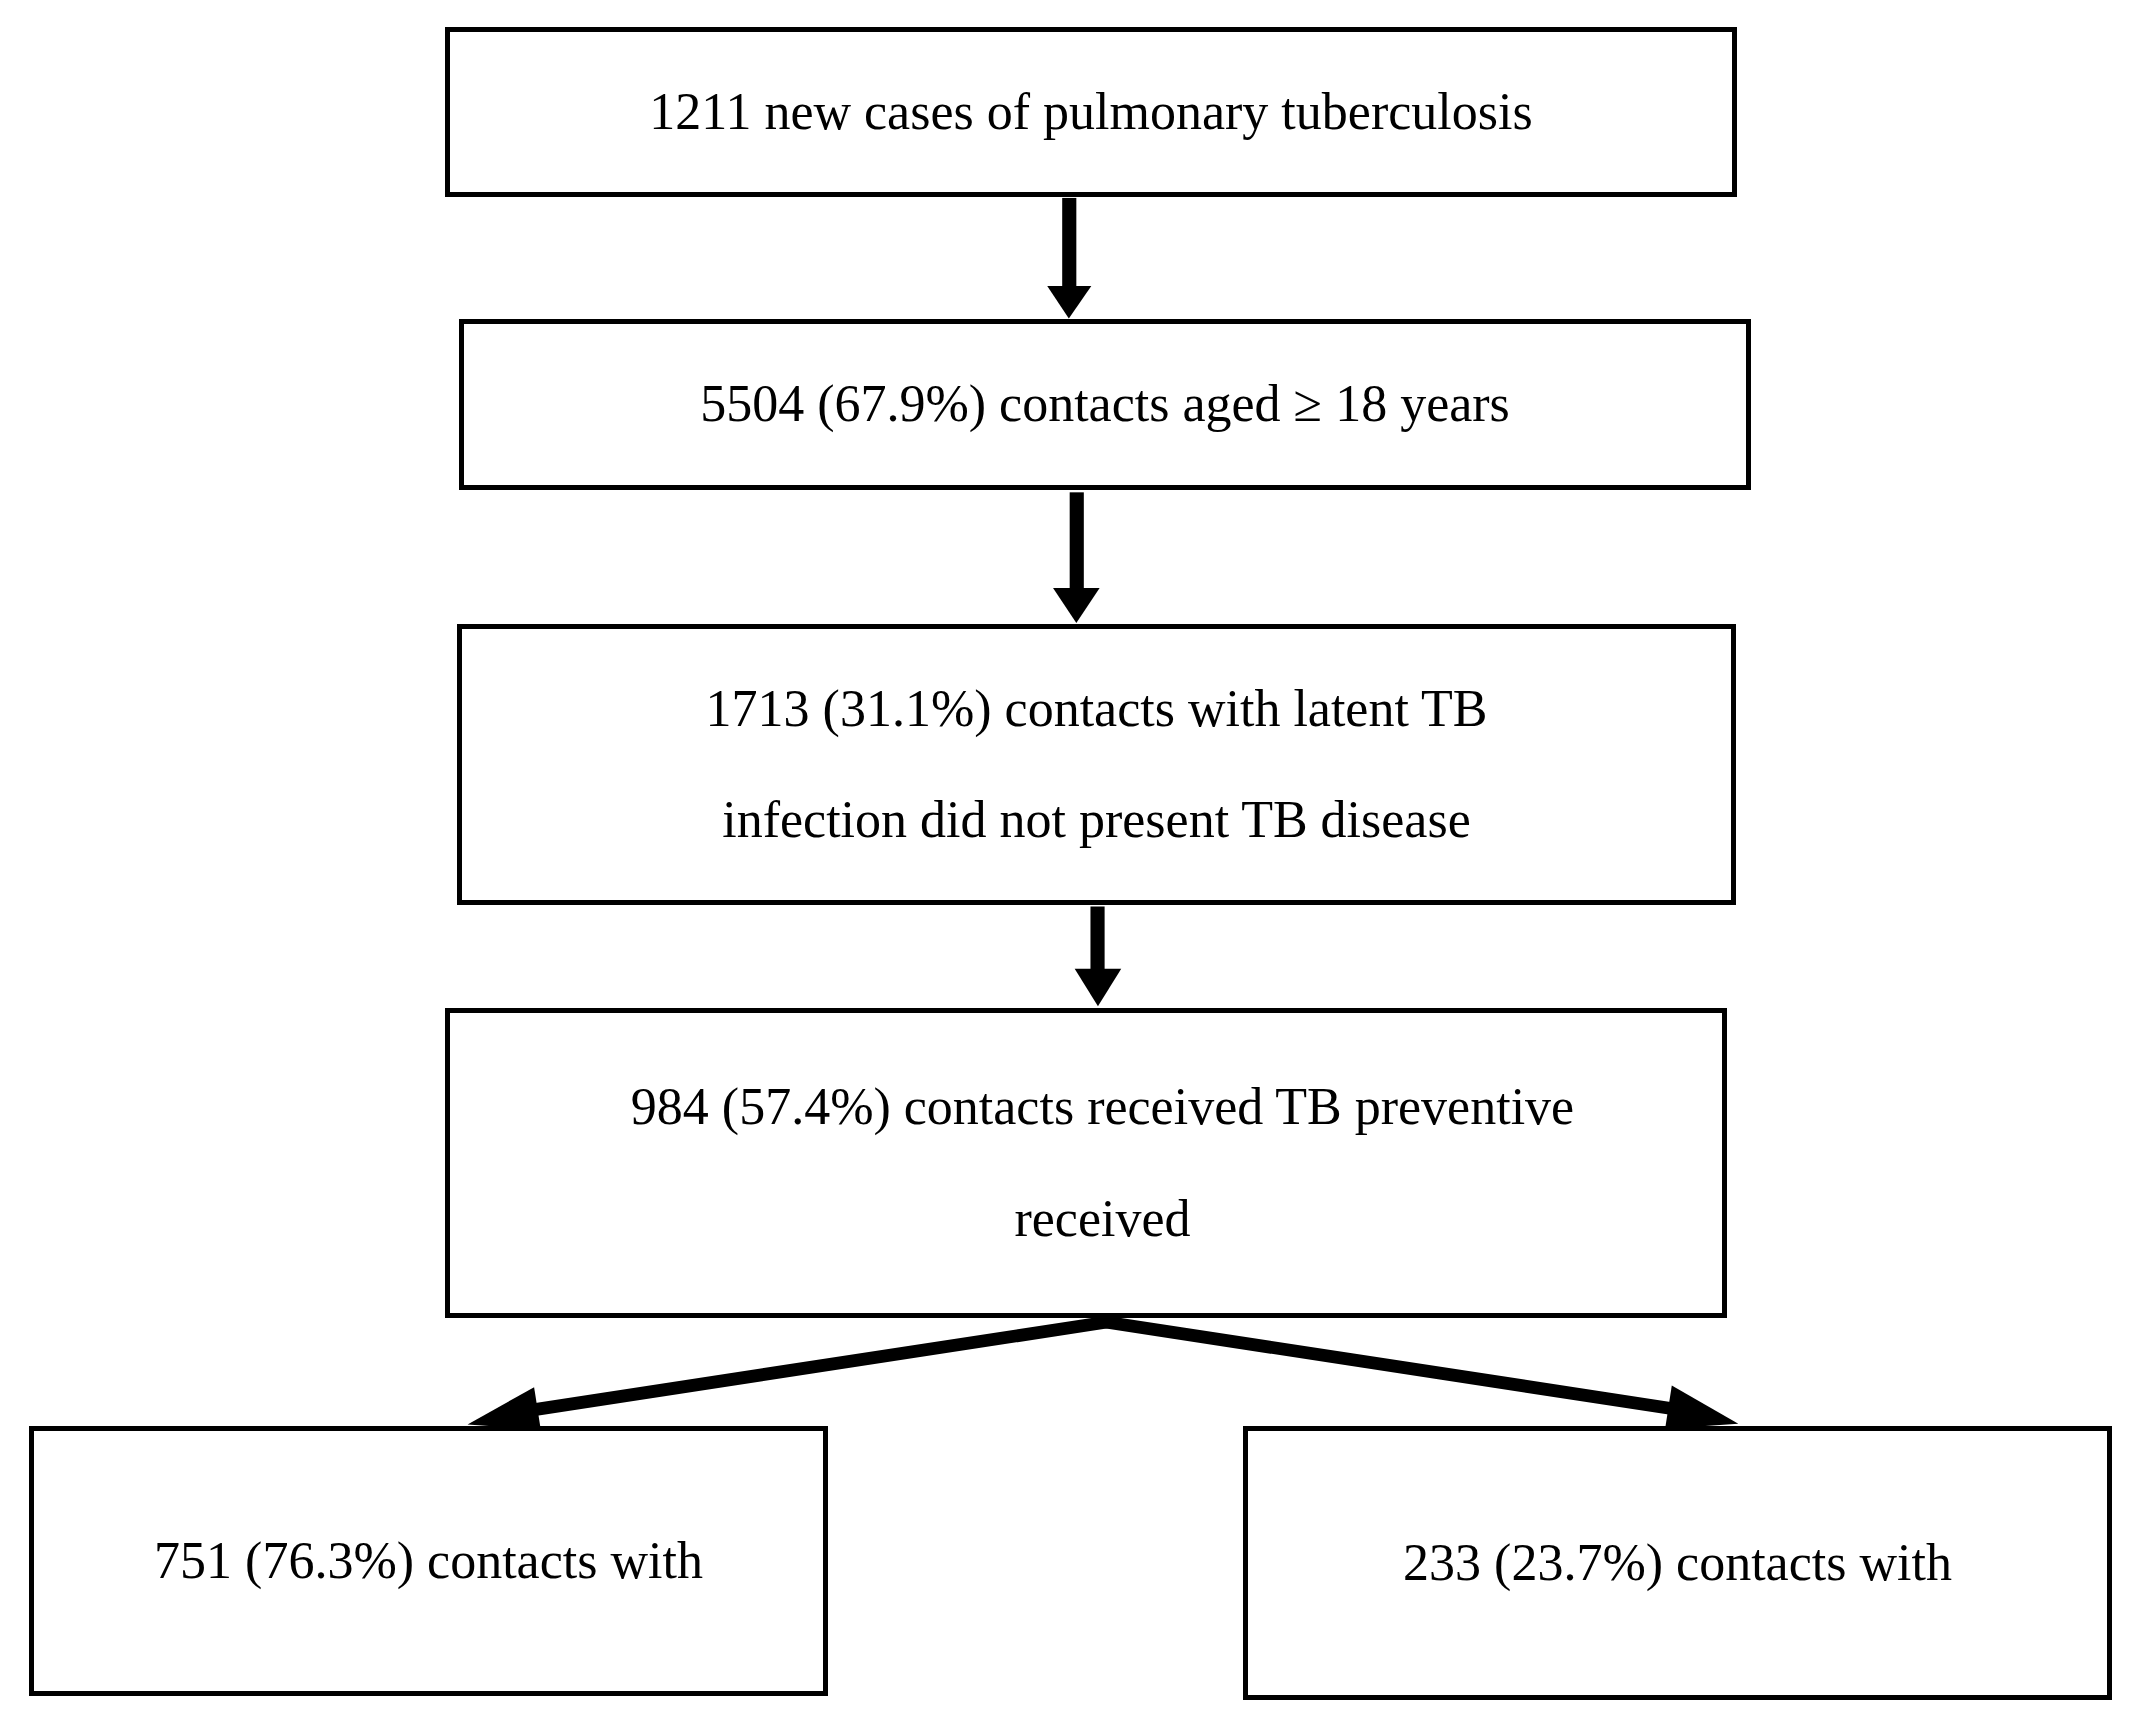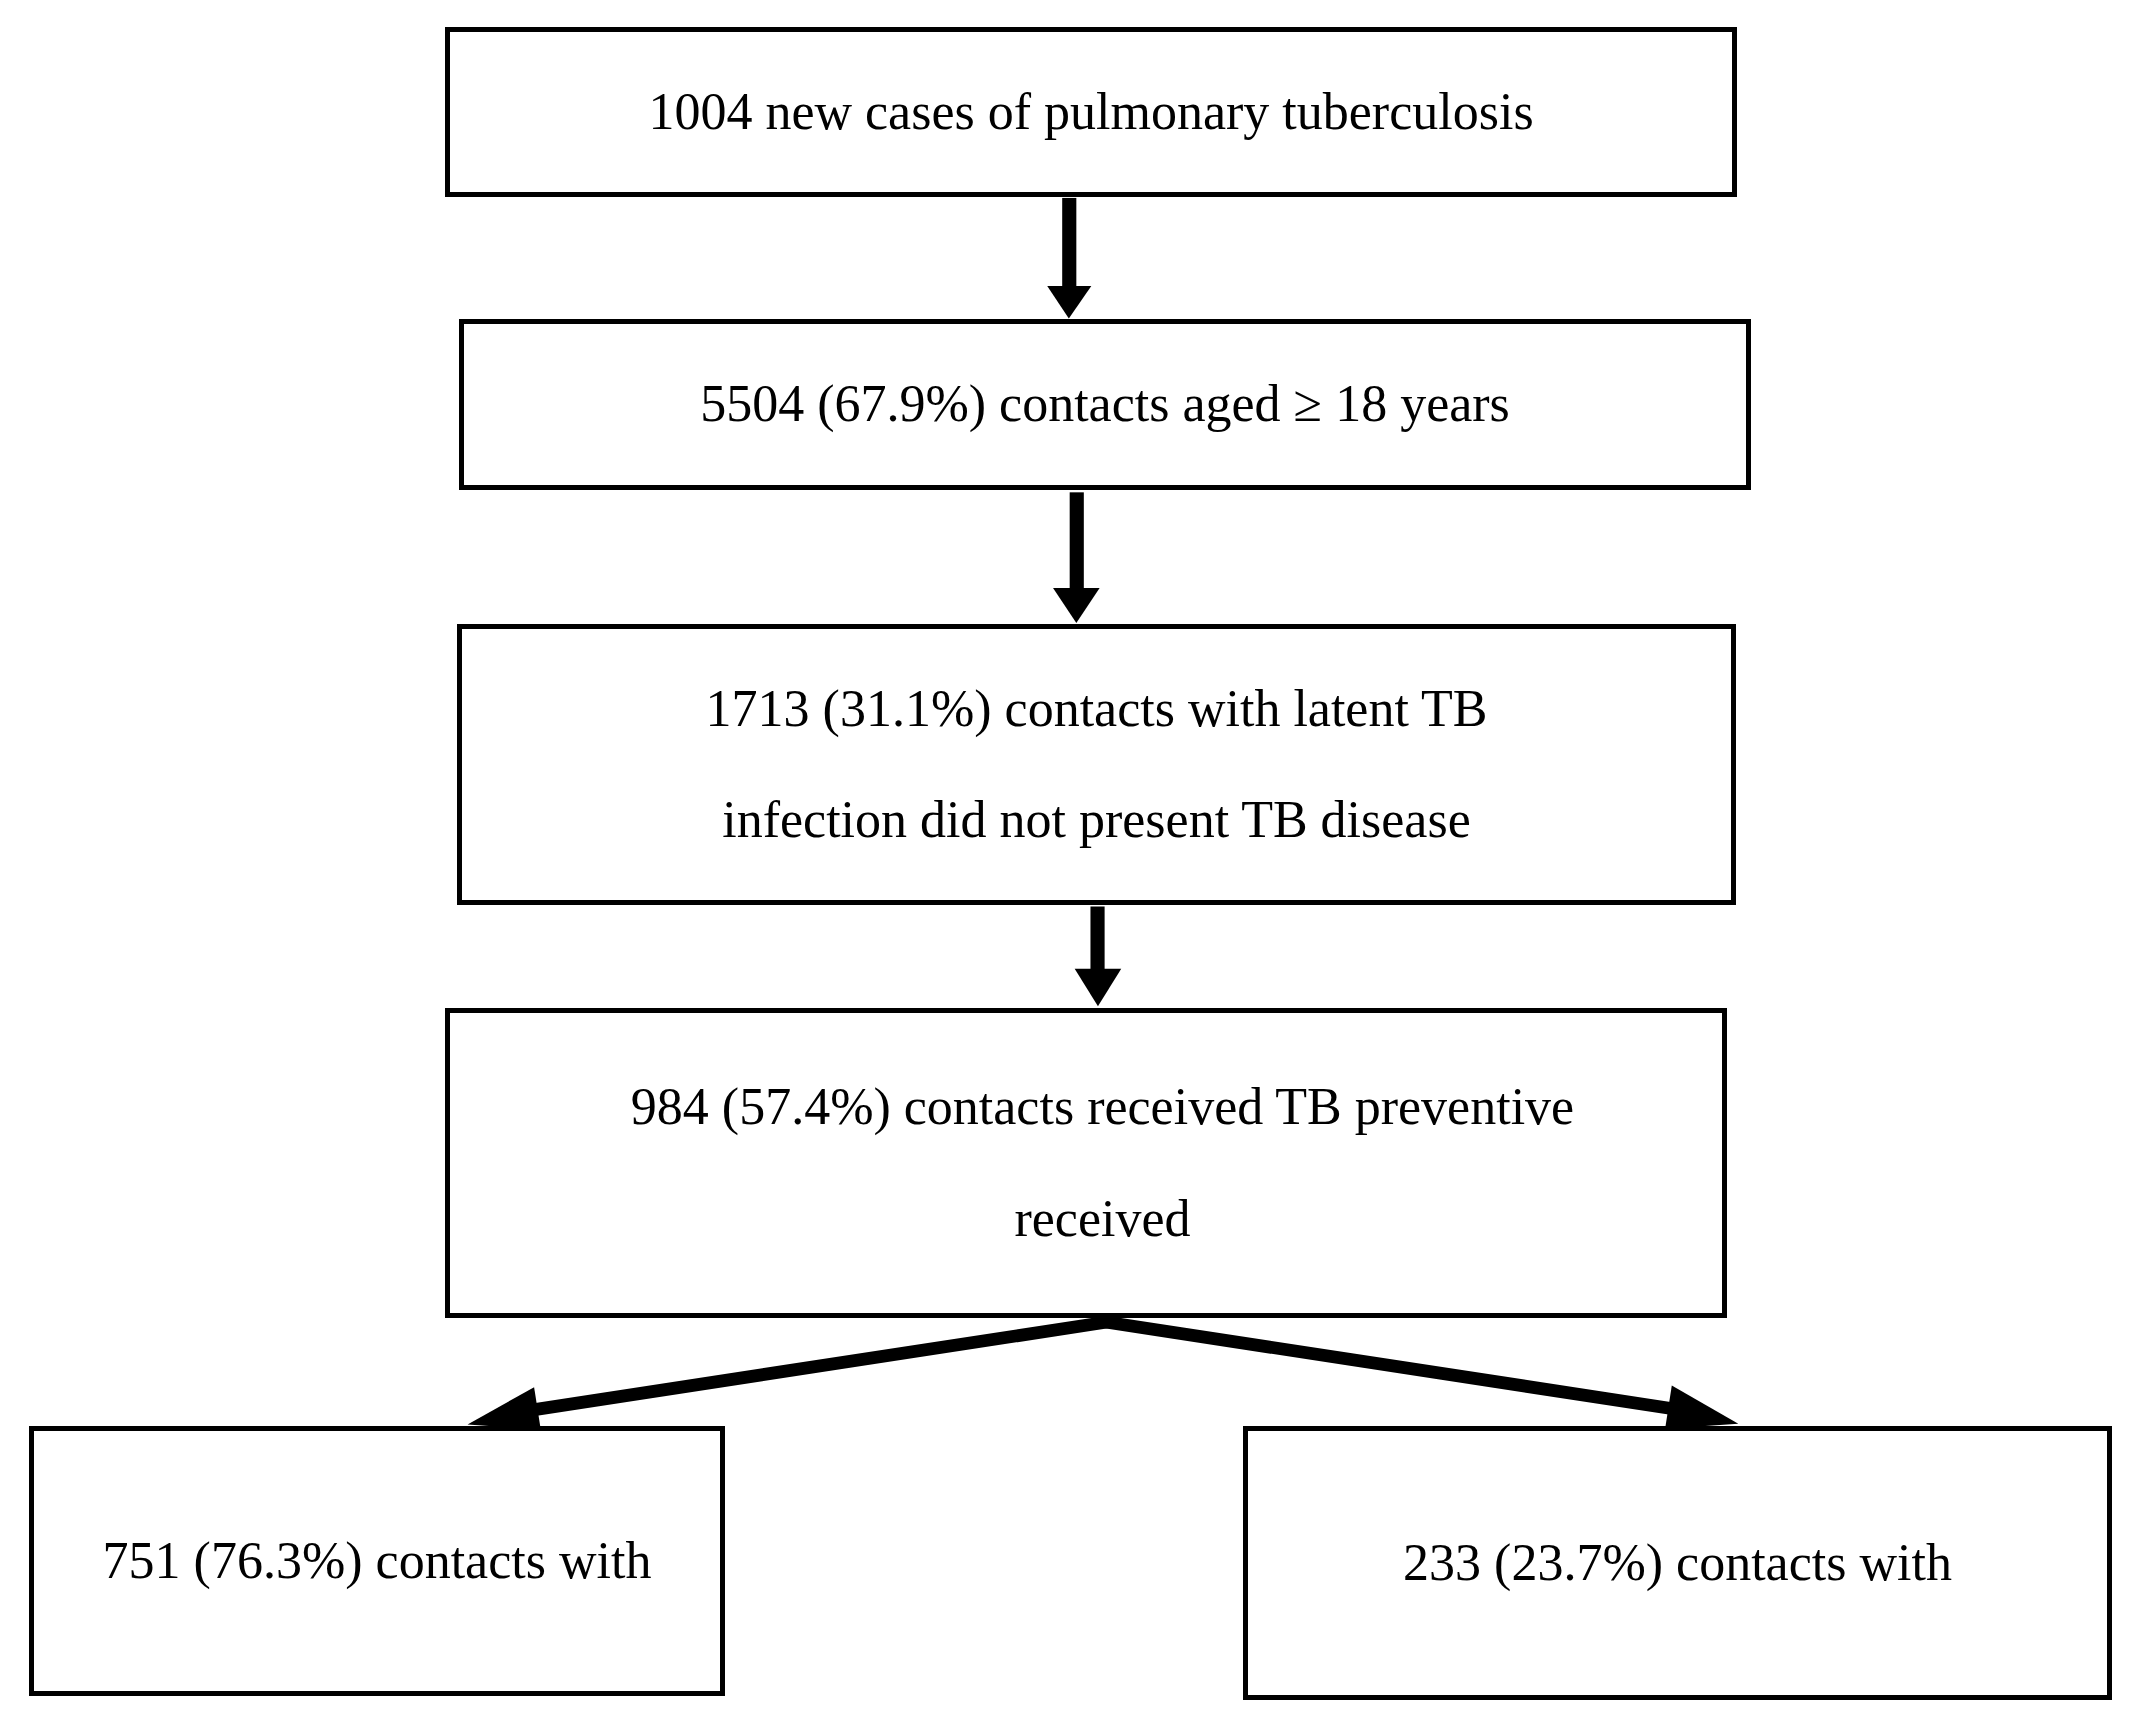--- a/index.html
+++ b/index.html
@@ -43,21 +43,21 @@
     top: 0;
     width: 2151px;
     height: 1724px;
     pointer-events: none;
   }
   
   #node-1 { left: 445px;  top: 27px;   width: 1292px; height: 170px; }
   #node-2 { left: 459px;  top: 319px;  width: 1292px; height: 171px; }
   #node-3 { left: 457px;  top: 624px;  width: 1279px; height: 281px; }
   #node-4 { left: 445px;  top: 1008px; width: 1282px; height: 310px; padding-left: 33px; }
-  #node-5 { left: 29px;   top: 1426px; width: 696px; height: 270px; }
+  #node-5 { left: 29px;   top: 1426px; width: 799px; height: 270px; }
   #node-6 { left: 1243px; top: 1426px; width: 869px; height: 274px; font-family: Liberation Serif, serif; }
 </style>
 </head>
 <body>
 
 <div id="canvas">
 
   <svg class="arrow-layer" viewBox="0 0 2586 2073" width="2151" height="1724" aria-hidden="true">
 
     <g>
@@ -80,21 +80,21 @@
       <polygon points="562,1713 642,1668 650,1719" fill="#000000"></polygon>
     </g>
 
     <g>
       <polygon points="1330,1582 1320,1596 2020,1703 2030,1689" fill="#000000"></polygon>
       <polygon points="2090,1712 2010,1666 2002,1718" fill="#000000"></polygon>
     </g>
   </svg>
 
   <div class="node" id="node-1">
-    <span class="line">1004 new cases of pulmonary tuberculosis</span>
+    <span class="line">1211 new cases of pulmonary tuberculosis</span>
   </div>
 
   <div class="node" id="node-2">
     <span class="line">5504 (67.9%) contacts aged ≥ 18 years</span>
   </div>
 
   <div class="node" id="node-3">
     <span class="line">1713 (31.1%) contacts with latent TB</span>
     <span class="line">infection did not present TB disease</span>
   </div>

